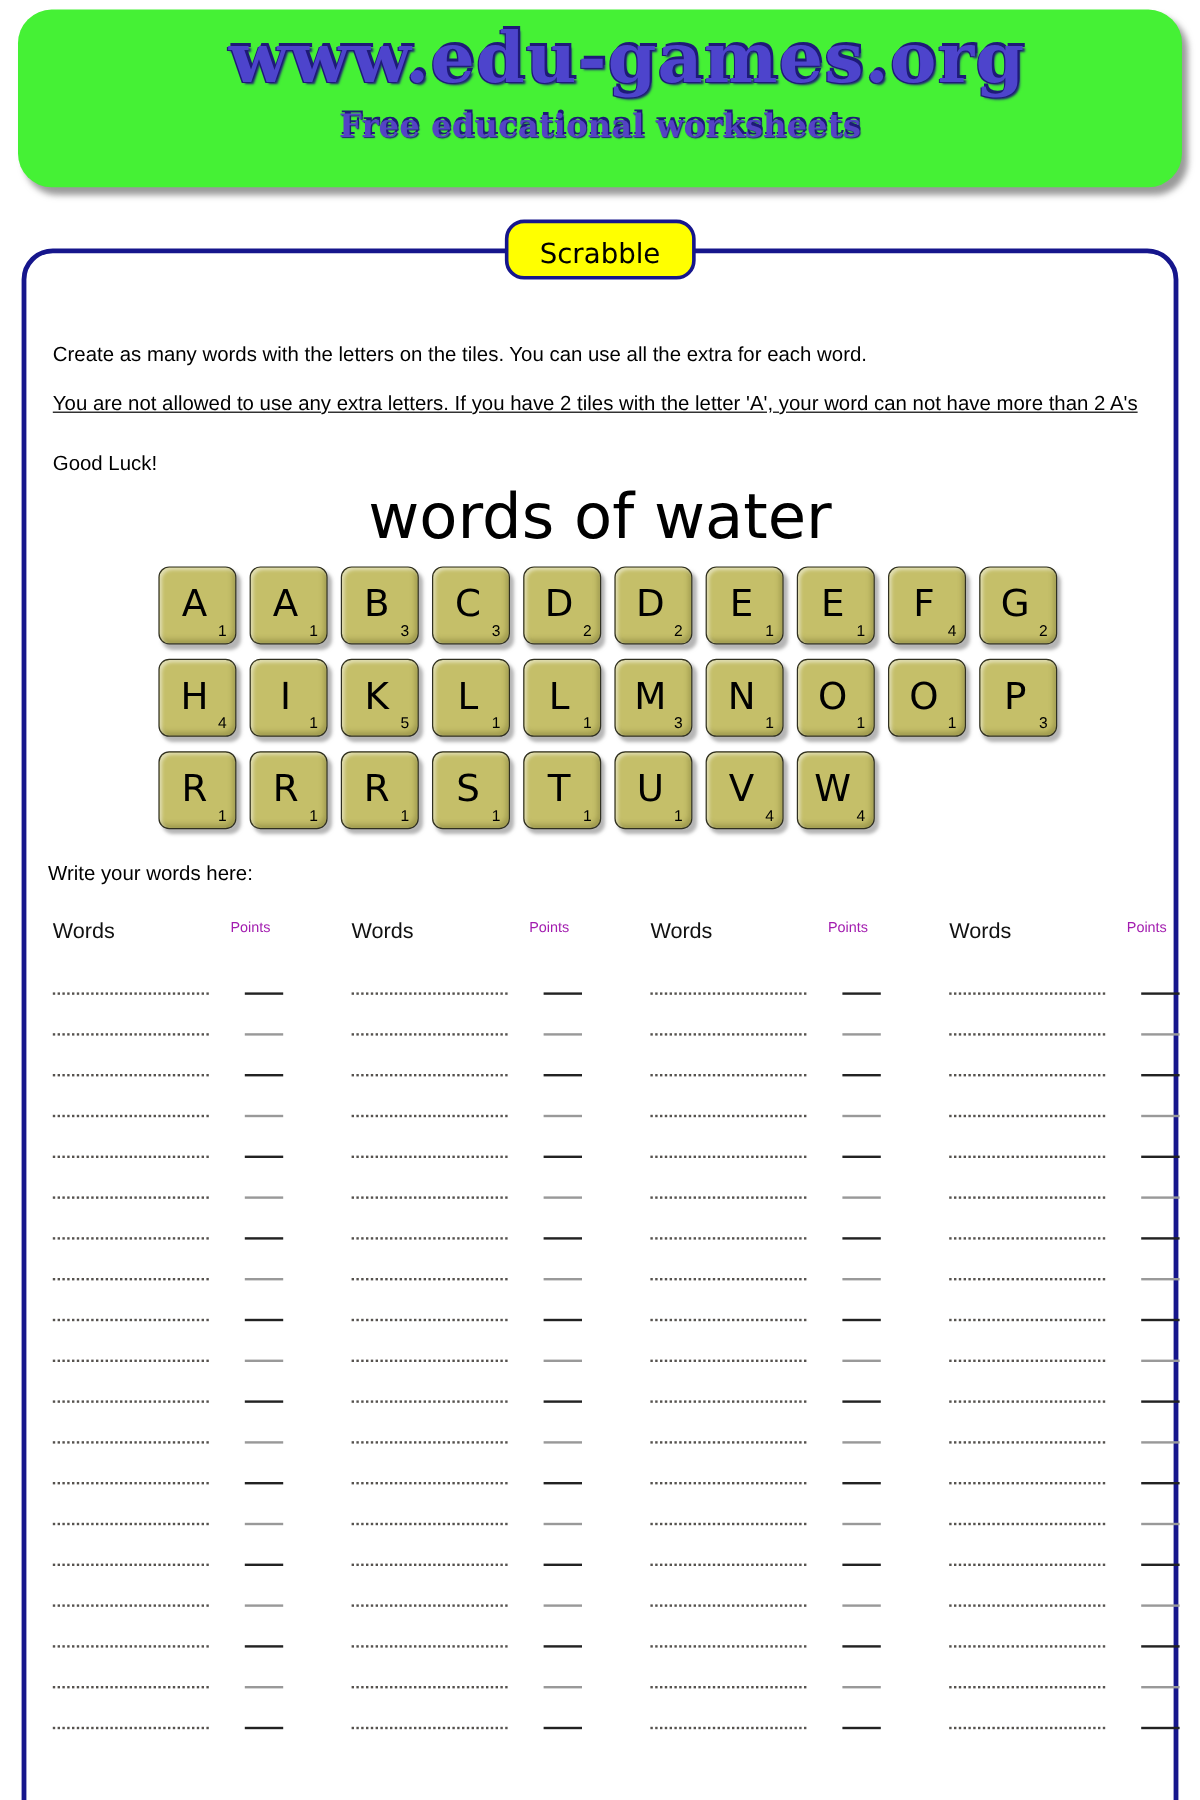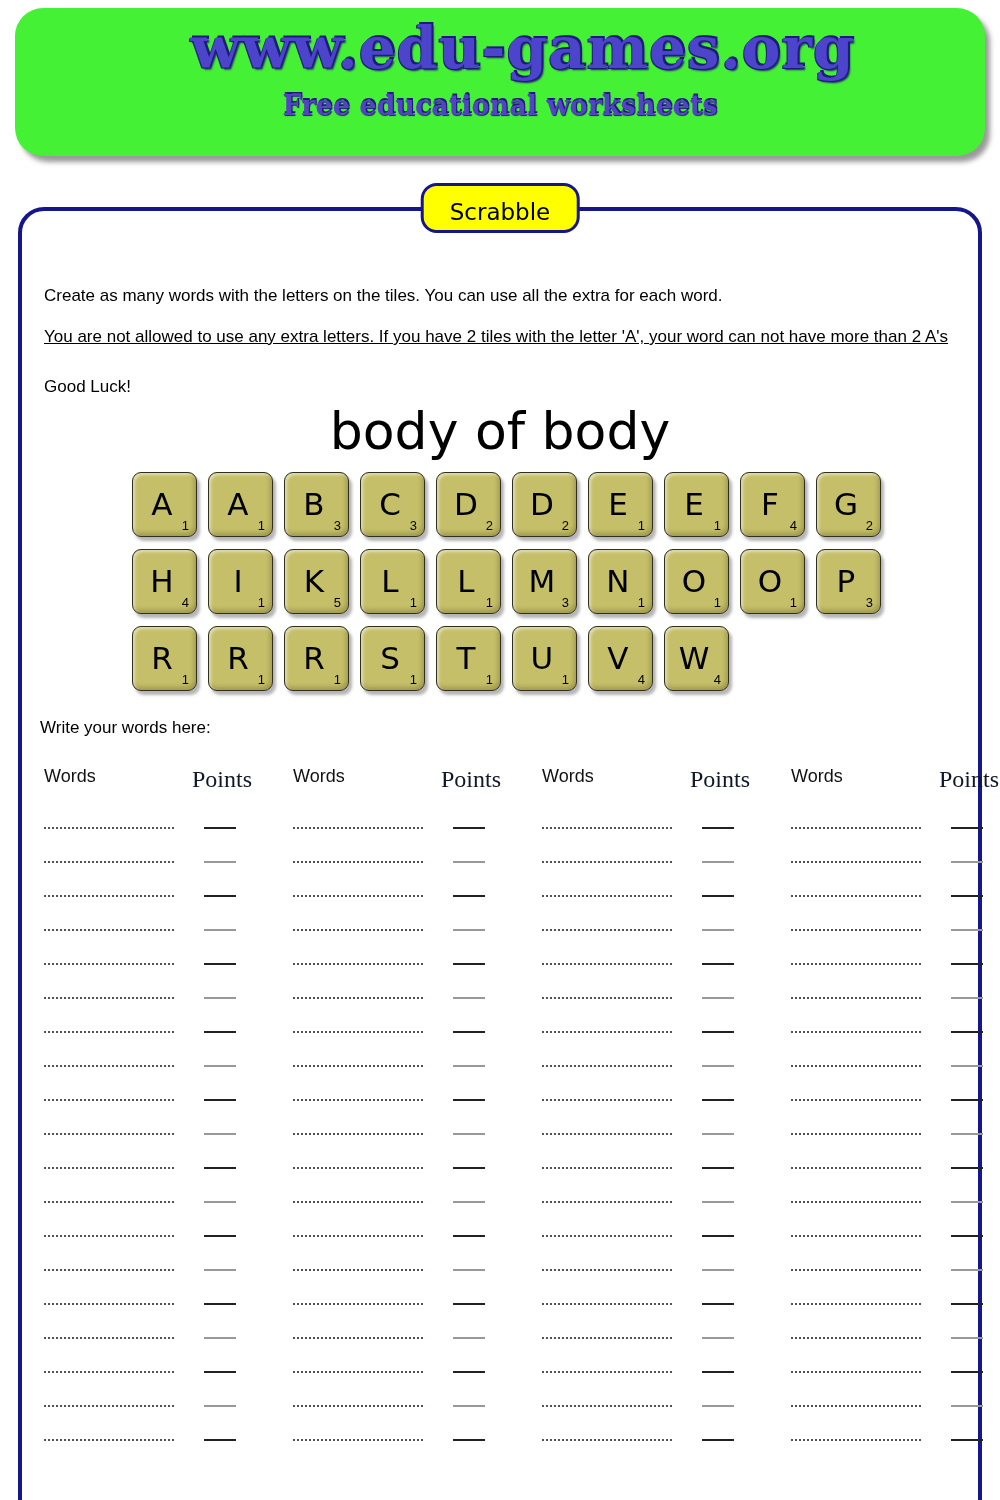--- a/index.html
+++ b/index.html
@@ -43,21 +43,21 @@
   .tile-letter{position:absolute;top:50%;left:46%;transform:translate(-50%,-54%);
         font-size:31px;font-family:"DejaVu Sans",sans-serif;}
   .tile-value{position:absolute;right:7px;bottom:3px;font-size:13px;}
 
   
   .prompt{margin:27px 0 0 18px;font-size:17px;}
   .words-table{margin:28px 0 0 22px;width:932px;}
   .thead,.trow{display:grid;grid-template-columns:repeat(4,233px);gap:16px;}
   .hgroup{position:relative;height:22px;}
   .h-words{position:absolute;left:0;top:0;font-size:18px;color:#111;}
-  .h-points{position:absolute;left:148px;top:0;font-size:24px;color:#0f172a;font-family:Liberation Serif, serif;}
+  .h-points{position:absolute;left:148px;top:0;font-size:12px;color:#a21caf;}
   .trow{height:34px;}
   .cell-group{position:relative;}
   .word-line{position:absolute;left:0;bottom:3px;width:130px;height:0;
              border-bottom:2px dotted #55524e;}
   .points-line{position:absolute;left:160px;bottom:3px;width:32px;height:0;
              border-bottom:2px solid #222;}
   .points-line.alt{border-bottom-color:#999;}
 </style>
 </head>
 <body>
@@ -71,21 +71,21 @@
 
   <div class="badge">
     <span>Scrabble</span>
   </div>
 
   <div class="main-box">
     <p class="instr">Create as many words with the letters on the tiles. You can use all the extra for each word.</p>
     <p class="instr instr2">You are not allowed to use any extra letters. If you have 2 tiles with the letter 'A', your word can not have more than 2 A's</p>
     <p class="instr goodluck">Good Luck!</p>
 
-    <h1 class="puzzle-title">body of body</h1>
+    <h1 class="puzzle-title">words of water</h1>
 
     <div class="tiles" id="tiles">
         <div class="tile-row">
           <div class="tile">
             <span class="tile-letter">A</span>
             <span class="tile-value">1</span>
           </div>
           <div class="tile">
             <span class="tile-letter">A</span>
             <span class="tile-value">1</span>

